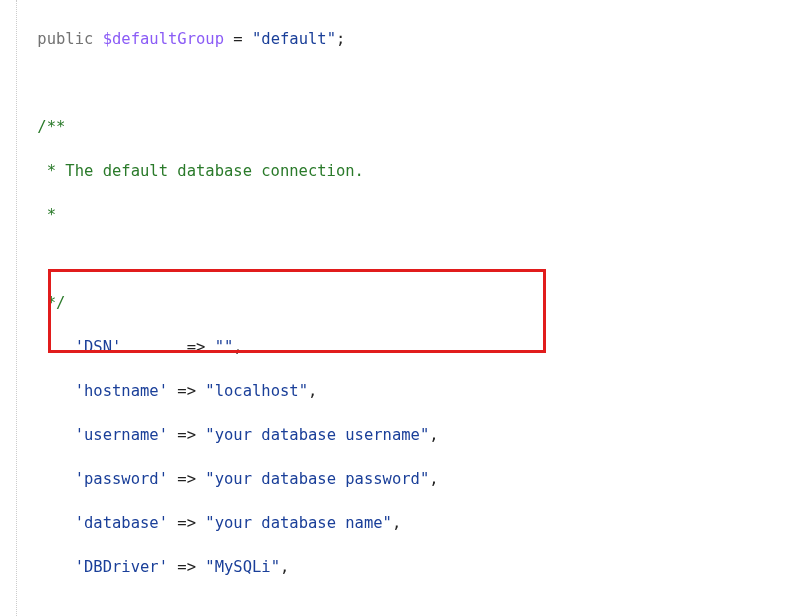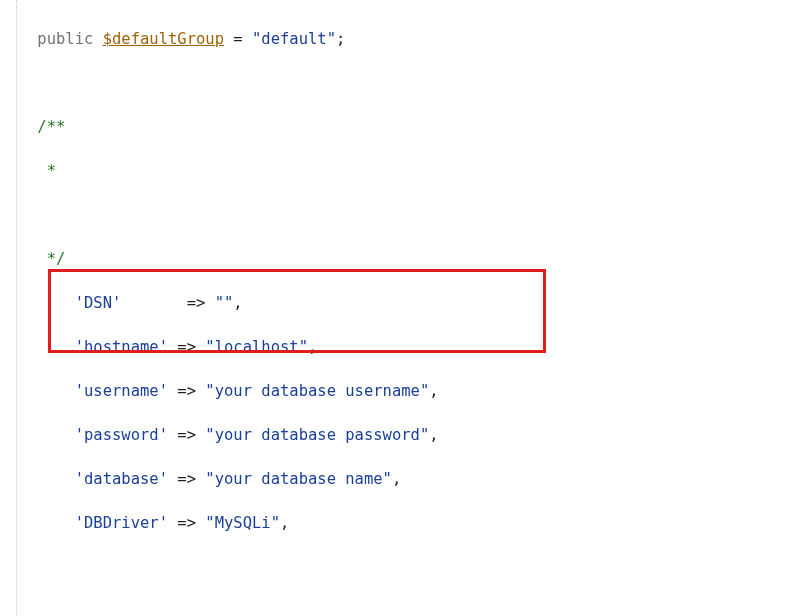--- a/index.html
+++ b/index.html
@@ -14,21 +14,21 @@
     margin: 0;
     padding: 6px 0 0 0;
     font-family: "Menlo", "DejaVu Sans Mono", "Consolas", "Courier New", monospace;
     font-size: 15.5px;
     line-height: 22px;
     white-space: pre;
     position: relative;
   }
   .line { display: block; } 
   .kw   { color: #737373; }        
-  .var  { color: #a16207; text-decoration: underline; }        
+  .var  { color: #8b5cf6; }        
   .op   { color: #222; }           
   .str  { color: #1a3f99; }        
   .cmt  { color: #2a7a2a; }        
   .txt  { color: #111; }           
   .indent-guide-left {
     position: absolute;
     left: 16px;
     top: 0;
     bottom: 44px;
     border-left: 1px dotted #ccc;
@@ -44,20 +44,21 @@
     pointer-events: none;
   }
 </style>
 </head>
 <body>
 
 <pre class="code"><span class="indent-guide-left"></span>
 <span class="line"><span>    </span><span class="kw">public</span> <span class="var">$defaultGroup</span><span class="op"> = </span><span class="str">"default"</span><span class="op">;</span></span>
 <span class="line"><span>    </span></span>
 <span class="line"><span>    </span><span class="cmt">/**</span></span>
+<span class="line"><span>    </span><span class="cmt"> * The default database connection.</span></span>
 <span class="line"><span>    </span><span class="cmt"> *</span></span>
 <span class="line"><span>    </span></span>
 <span class="line"><span>    </span><span class="cmt"> */</span></span>
 <span class="line"><span>        </span><span class="str">'DSN'</span><span>      </span><span class="op"> =&gt; </span><span class="str">""</span><span class="op">,</span></span>
 <span class="line"><span>        </span><span class="str">'hostname'</span><span></span><span class="op"> =&gt; </span><span class="str">"localhost"</span><span class="op">,</span></span>
 <span class="line"><span>        </span><span class="str">'username'</span><span></span><span class="op"> =&gt; </span><span class="str">"your database username"</span><span class="op">,</span></span>
 <span class="line"><span>        </span><span class="str">'password'</span><span></span><span class="op"> =&gt; </span><span class="str">"your database password"</span><span class="op">,</span></span>
 <span class="line"><span>        </span><span class="str">'database'</span><span></span><span class="op"> =&gt; </span><span class="str">"your database name"</span><span class="op">,</span></span>
 <span class="line"><span>        </span><span class="str">'DBDriver'</span><span></span><span class="op"> =&gt; </span><span class="str">"MySQLi"</span><span class="op">,</span></span>
 

